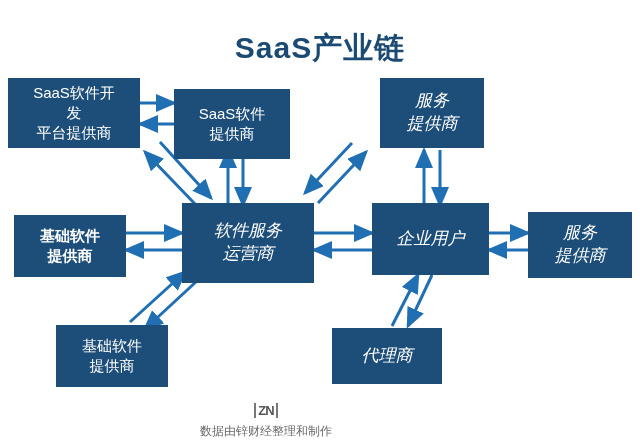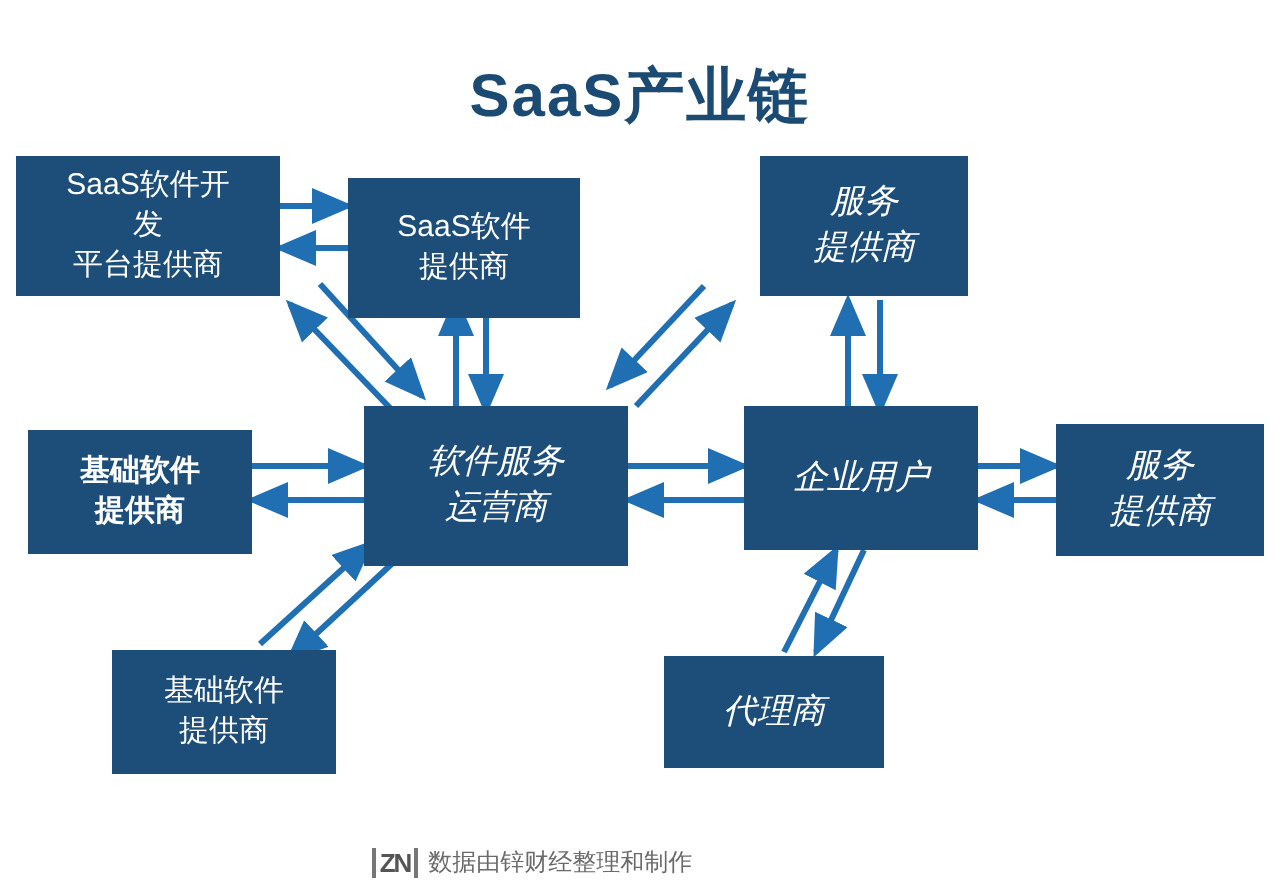--- a/index.html
+++ b/index.html
@@ -61,20 +61,21 @@
     left: 0;
     bottom: 8px;
     width: 532px;
     text-align: center;
     font-size: 12px;
     color: #6a6a6a;
     display: flex;
     align-items: center;
     justify-content: center;
     gap: 5px;
+    flex-direction: column;
   }
   #footer .logo {
     font-family: "Liberation Sans", sans-serif;
     font-size: 13px;
     font-weight: bold;
     color: #555555;
     letter-spacing: -1px;
     border-left: 2px solid #777;
     border-right: 2px solid #777;
     padding: 0 2px;

